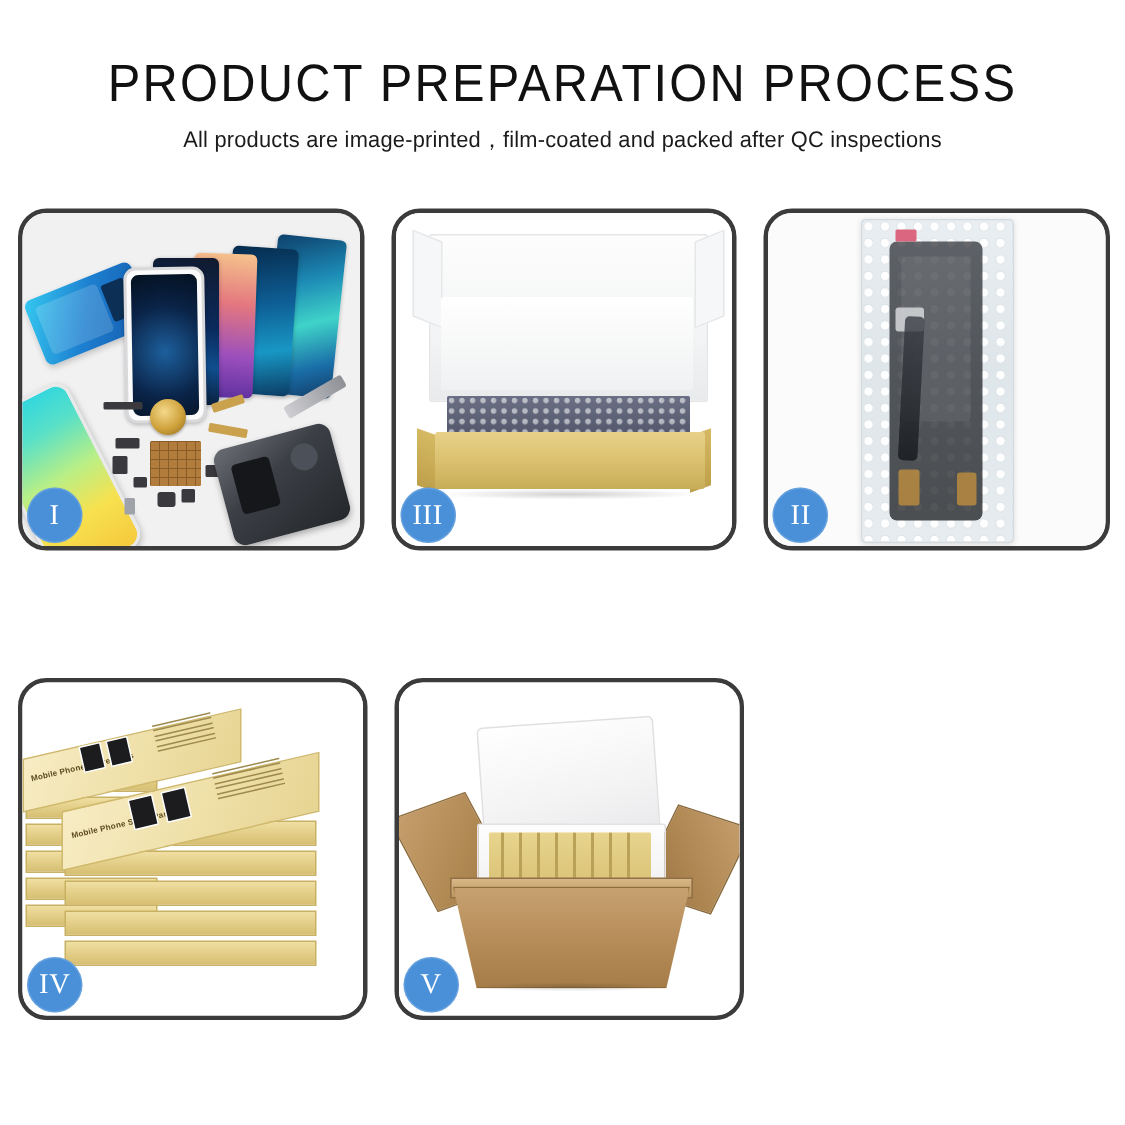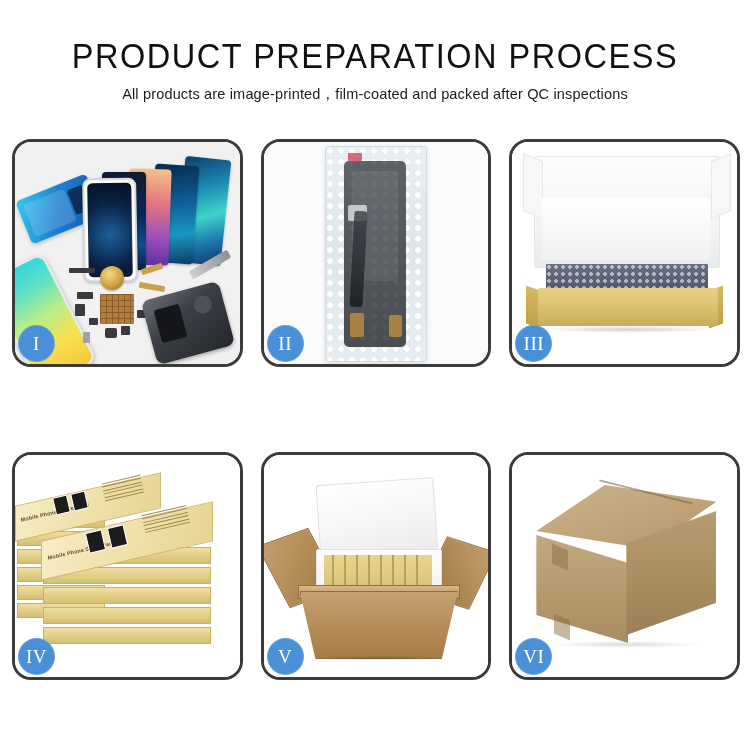--- a/index.html
+++ b/index.html
@@ -389,44 +389,44 @@
         <div class="part" style="left:106px;top:184px;width:9px;height:9px;"></div>
         <div class="part" style="left:68px;top:190px;width:7px;height:11px;background:#9fa3a9;"></div>
         <div class="part" style="left:122px;top:168px;width:11px;height:8px;"></div>
         <div class="p1-tool"></div>
         <div class="p1-shell"></div>
       </div>
       <div class="badge">I</div>
     </div>
 
     <div class="panel">
+      <div class="panel-clip p3">
+        <div class="p3-lid"></div>
+        <div class="p3-foamtop"></div>
+        <div class="p3-bubble"></div>
+        <div class="p3-base-l"></div>
+        <div class="p3-base-r"></div>
+        <div class="p3-base"></div>
+        <div class="p3-shadow"></div>
+      </div>
+      <div class="badge">III</div>
+    </div>
+
+    <div class="panel">
       <div class="panel-clip p2">
         <div class="p2-bag">
           <div class="p2-lcd"></div>
           <div class="p2-conn"></div>
           <div class="p2-cable"></div>
           <div class="p2-tape"></div>
           <div class="p2-tape2"></div>
           <div class="p2-label"></div>
         </div>
       </div>
       <div class="badge">II</div>
-    </div>
-
-    <div class="panel">
-      <div class="panel-clip p3">
-        <div class="p3-lid"></div>
-        <div class="p3-foamtop"></div>
-        <div class="p3-bubble"></div>
-        <div class="p3-base-l"></div>
-        <div class="p3-base-r"></div>
-        <div class="p3-base"></div>
-        <div class="p3-shadow"></div>
-      </div>
-      <div class="badge">III</div>
     </div>
 
   </div>
 
   <div class="row">
 
     <div class="panel">
       <div class="panel-clip p4">
         <div class="stack">
 
@@ -490,27 +490,15 @@
           <i style="left:80px;"></i>
             <i style="left:92px;"></i>
         </div>
         <div class="p5-rim"></div>
         <div class="p5-body"></div>
         <div class="p5-shadow"></div>
       </div>
       <div class="badge">V</div>
     </div>
 
-    <div class="panel">
-      <div class="panel-clip p6">
-        <div class="p6-top"></div>
-        <div class="p6-left"></div>
-        <div class="p6-right"></div>
-        <div class="p6-seam"></div>
-        <div class="p6-tape1"></div>
-        <div class="p6-tape2"></div>
-        <div class="p6-shadow"></div>
-      </div>
-      <div class="badge">VI</div>
-    </div>
 
   </div>
 </div>
 
 </body></html>

